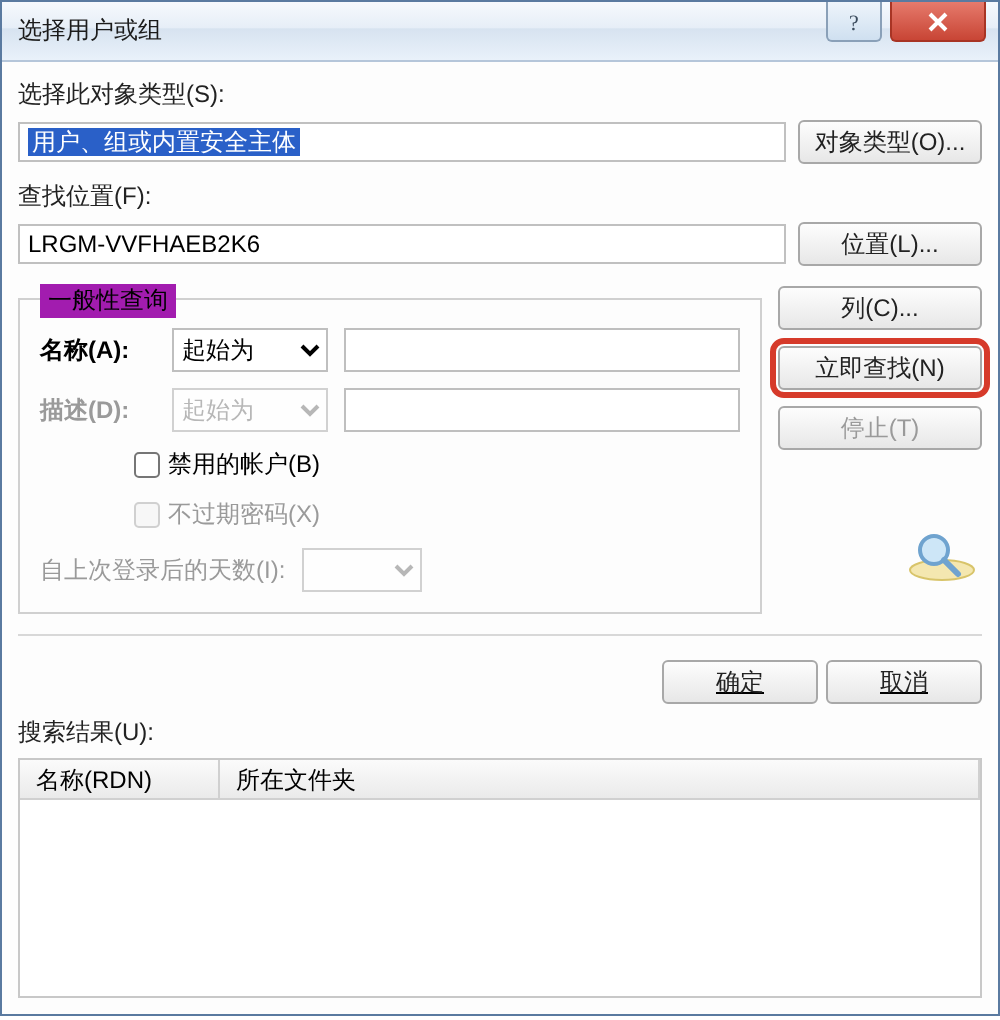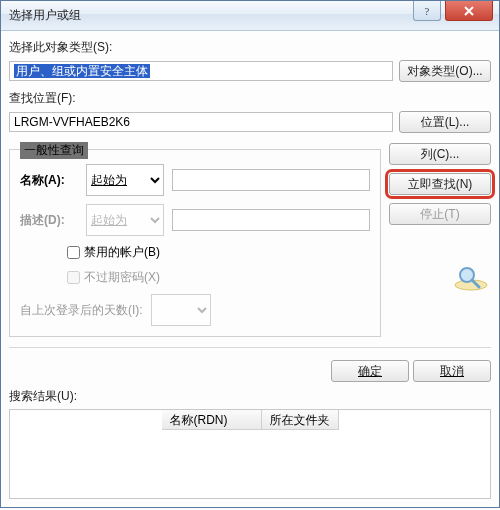--- a/index.html
+++ b/index.html
@@ -93,35 +93,34 @@
   
   .groupbox {
     margin-top: 6px;
     border: 1px solid #d0d0d0;
     position: relative;
     padding: 14px 10px 10px 10px;
     background: #fdfdfd;
   }
   .groupbox .legend {
     position: absolute; top: -8px; left: 10px;
-    background: #737373; padding: 0 4px;
+    background: #a21caf; padding: 0 4px;
   }
   .query-area {
     display: flex; gap: 8px;
   }
   .q-left { flex: 1; display: flex; flex-direction: column; gap: 8px; }
   .q-right { width: 102px; display: flex; flex-direction: column; gap: 8px; }
   .form-row { display: flex; align-items: center; gap: 8px; }
   .form-row .flabel { width: 58px; text-align: left; font-weight: bold; }
   .form-row.disabled .flabel, .form-row.disabled select, .form-row.disabled input { color: #9a9a9a; }
   select.combo {
-    height: 32px; width: 78px;
+    height: 22px; width: 78px;
     border: 1px solid #bfbfbf; background: #fff;
     font-size: 12px;
-    text-decoration: underline;
   }
   input.text {
     height: 22px; border: 1px solid #bfbfbf; background: #fff;
     padding: 0 4px; font-size: 12px;
   }
   .cb-row { display: flex; align-items: center; gap: 4px; margin-left: 47px; }
   .cb-row.disabled { color: #9a9a9a; align-items: center; }
   .magnifier {
     align-self: flex-end;
     width: 40px; height: 30px;
@@ -132,21 +131,20 @@
   }
   .bottom-btns {
     display: flex; justify-content: flex-end; gap: 4px; padding: 2px 0; text-decoration: underline;
   }
   .results {
     flex: 1;
     border: 1px solid #c8c8c8;
     background: #fff;
     display: flex; flex-direction: column;
     min-height: 78px;
-    align-items: center;
   }
   .results-header {
     display: flex;
     background: linear-gradient(#fbfbfb,#eaeaea);
     border-bottom: 1px solid #d0d0d0;
     height: 20px;
   }
   .col-h {
     padding: 2px 8px;
     border-right: 1px solid #d0d0d0;

